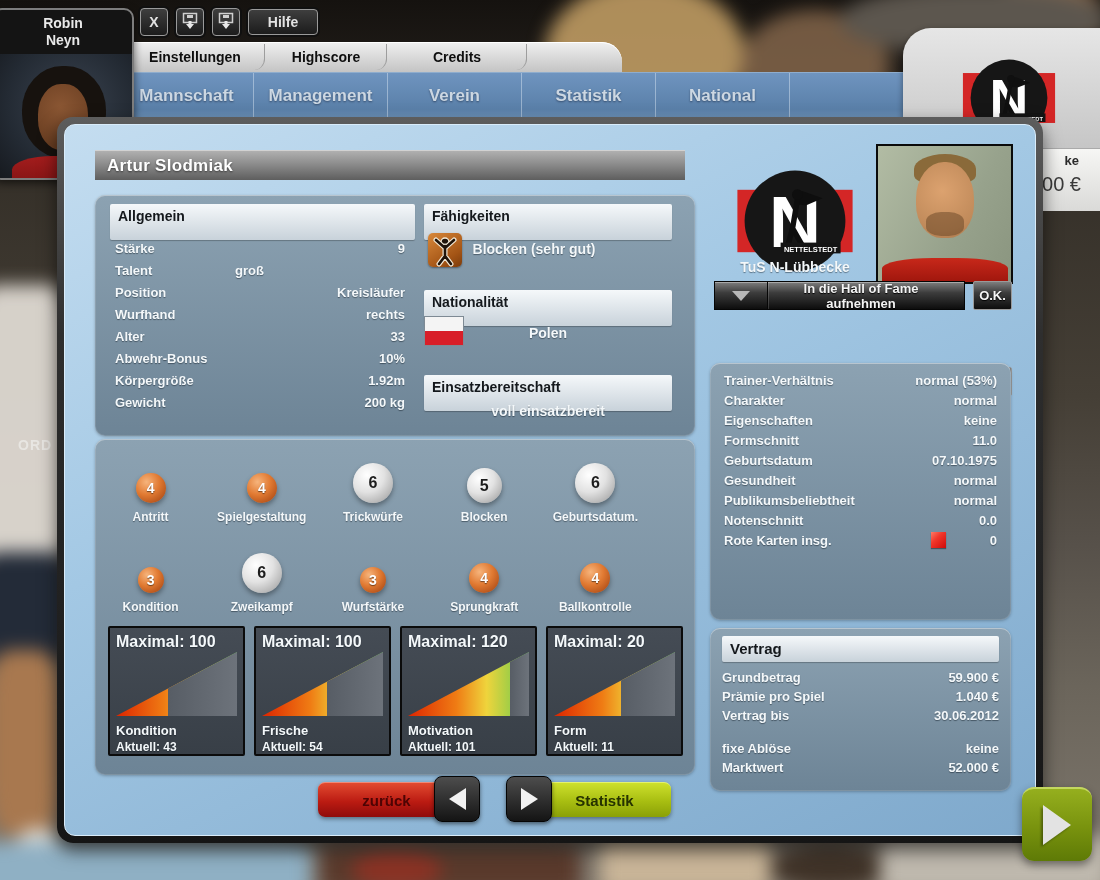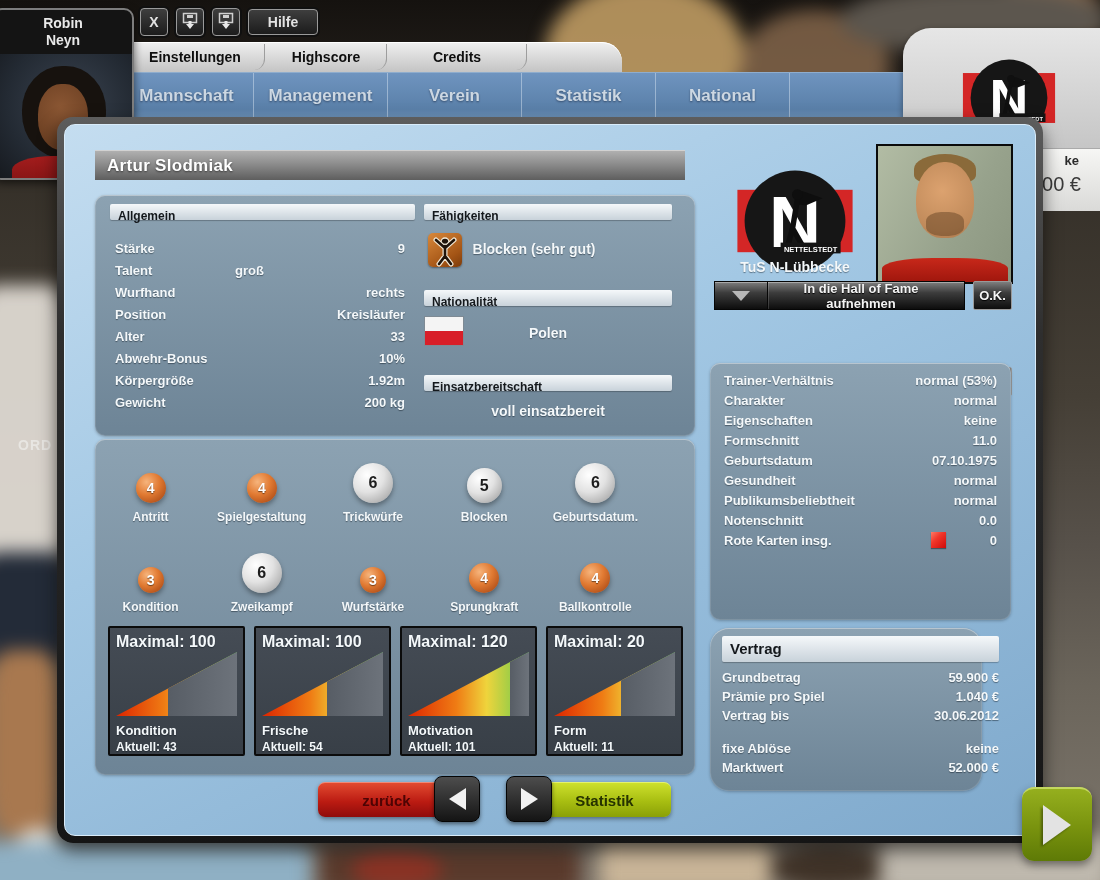--- a/index.html
+++ b/index.html
@@ -76,24 +76,24 @@
     background:linear-gradient(#b0b0b0,#8c8c8c 45%,#5e5e5e);border-top:1px solid #d2d2d2;
     color:#fff;font-weight:bold;font-size:17px;line-height:30px;padding-left:12px;box-sizing:border-box;
     text-shadow:0 1px 2px rgba(0,0,0,.5);letter-spacing:.3px;}
 
   .panel{position:absolute;border-radius:10px;
     background:linear-gradient(#8ca2b2,#6d8496);
     box-shadow:inset 0 1px 0 rgba(255,255,255,.3),inset 0 0 0 1px rgba(255,255,255,.12),0 1px 3px rgba(0,0,0,.25);}
   .p-left{left:38px;top:78px;width:600px;height:241px;}
   .p-skills{left:38px;top:322px;width:600px;height:336px;}
   .p-info{left:653px;top:246px;width:301px;height:257px;}
-  .p-contract{left:653px;top:511px;width:272px;height:163px;border-radius:19px;}
-
-  .sec-head{position:absolute;height:16px;background:linear-gradient(#f5f8fa,#c8d2da);
-    color:#14181c;font-weight:bold;font-size:12px;line-height:24px;padding-left:8px;box-sizing:border-box;
+  .p-contract{left:653px;top:511px;width:301px;height:163px;}
+
+  .sec-head{position:absolute;height:36px;background:linear-gradient(#f5f8fa,#c8d2da);
+    color:#14181c;font-weight:bold;font-size:14px;line-height:24px;padding-left:8px;box-sizing:border-box;
     border-radius:2px;box-shadow:0 1px 1px rgba(0,0,0,.25);}
 
   .rowtext{color:#f4f8fa;font-weight:bold;font-size:13px;text-shadow:0 1px 1px rgba(5,15,25,.45);}
 
   
   .gen-rows{position:absolute;left:20px;top:42px;width:290px;}
   .gen-row{position:relative;height:22px;display:flex;align-items:center;}
   .gen-center{position:absolute;left:120px;}
   .gen-val{margin-left:auto;}
   .diamond-icon{width:10px;height:10px;background:linear-gradient(135deg,#4a525a,#22272c);
@@ -311,28 +311,28 @@
     <span class="rowtext g-lbl">Stärke</span>
     <span class="rowtext gen-center"></span>
     <span class="rowtext gen-val">9</span>
   </div>
           <div class="gen-row">
     <span class="rowtext g-lbl">Talent</span>
     <span class="rowtext gen-center">groß</span>
     <span class="gen-val"><span class="diamond-icon"></span></span>
   </div>
           <div class="gen-row">
+    <span class="rowtext g-lbl">Position</span>
+    <span class="rowtext gen-center"></span>
+    <span class="rowtext gen-val">Kreisläufer</span>
+  </div>
+          <div class="gen-row">
     <span class="rowtext g-lbl">Wurfhand</span>
     <span class="rowtext gen-center"></span>
     <span class="rowtext gen-val">rechts</span>
-  </div>
-          <div class="gen-row">
-    <span class="rowtext g-lbl">Position</span>
-    <span class="rowtext gen-center"></span>
-    <span class="rowtext gen-val">Kreisläufer</span>
   </div>
           <div class="gen-row">
     <span class="rowtext g-lbl">Alter</span>
     <span class="rowtext gen-center"></span>
     <span class="rowtext gen-val">33</span>
   </div>
           <div class="gen-row">
     <span class="rowtext g-lbl">Abwehr-Bonus</span>
     <span class="rowtext gen-center"></span>
     <span class="rowtext gen-val">10%</span>

